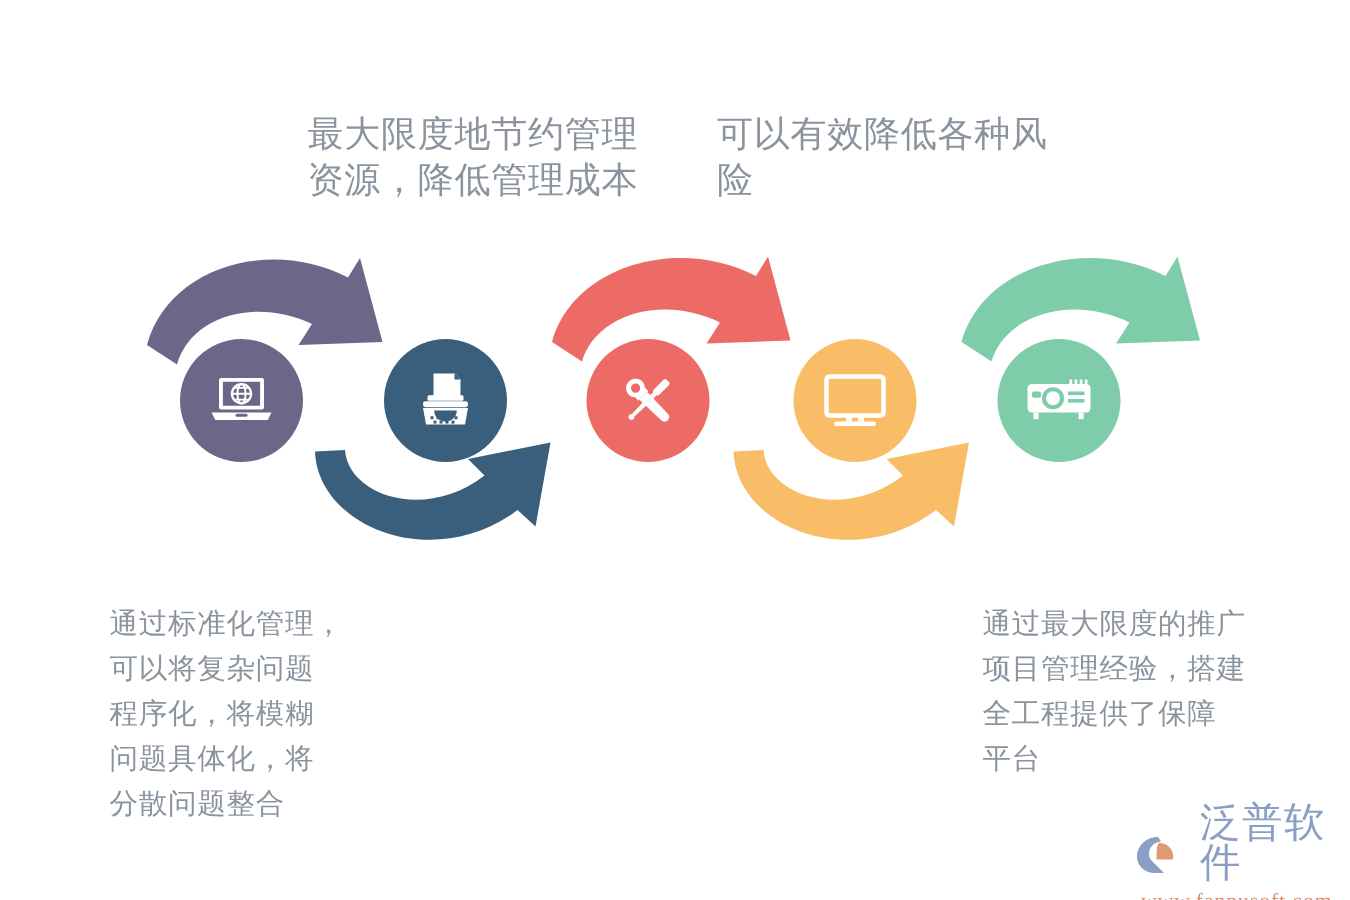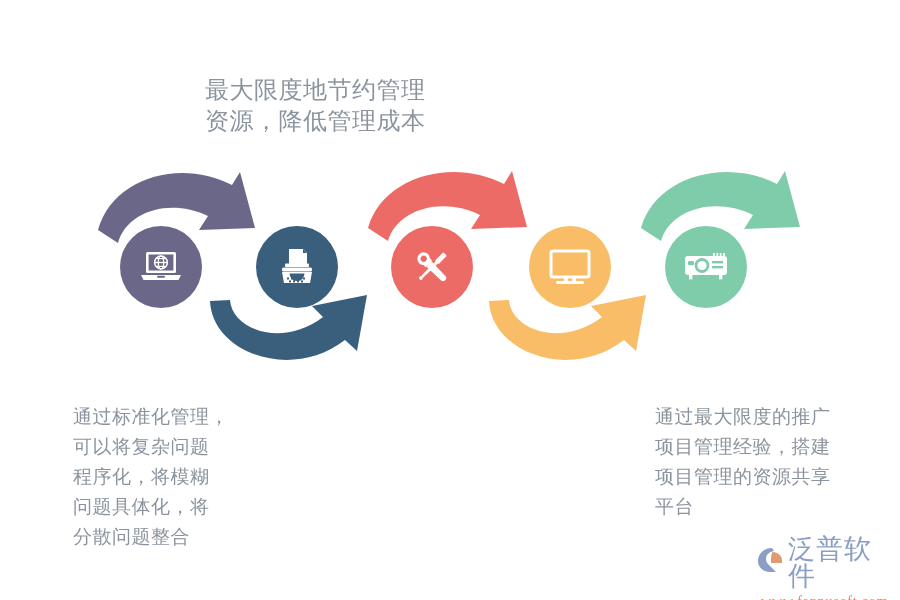--- a/index.html
+++ b/index.html
@@ -77,22 +77,22 @@
   
   #logo {
     position: absolute;
     left: 758px;
     top: 535px;
     width: 135px;
     height: 58px;
   }
   #logo-row {
     display: flex;
-    align-items: center;
-    gap: 0;
+    align-items: flex-end;
+    gap: 12px;
   }
   #logo-text {
     font-size: 27px;
     color: #8b9ec4;
     font-family: "DejaVu Sans", sans-serif;
     letter-spacing: 1px;
     line-height: 1;
   }
   #logo-url {
     margin-top: 4px;
@@ -105,20 +105,22 @@
   }
 </style>
 </head>
 <body>
 
 <div id="infographic">
 
   <div class="caption caption-top-1">最大限度地节约管理
 资源，降低管理成本</div>
 
+  <div class="caption caption-top-2">可以有效降低各种风
+险</div>
 
   <svg id="arrow-layer" viewBox="0 0 900 600" xmlns="http://www.w3.org/2000/svg">
 
     <g>
       <path d="M 98 230
                C 112 178, 180 158, 232 185
                L 240 172
                L 255 228
                L 199 230
                L 208 216
@@ -269,21 +271,21 @@
 
   <div class="caption-bot caption-bot-1">通过标准化管理，
 可以将复杂问题
 程序化，将模糊
 问题具体化，将
 分散问题整合</div>
 
 
   <div class="caption-bot caption-bot-3">通过最大限度的推广
 项目管理经验，搭建
-项目管理的资源共享
+全工程提供了保障
 平台</div>
 
   <div id="logo">
     <div id="logo-row">
       <span>
         <svg width="30" height="28" viewBox="0 0 30 28">
           <path d="M 14 2 C 5 2, 0 9, 0 15 C 0 21, 5 26, 12 26 L 18 26 L 10 18 C 6 14, 8 6, 16 5 Z" fill="#8b9ec4"></path>
           <path d="M 14.5 6 C 21 6, 25 11, 24 17 L 13 17 C 13 12, 13 8, 14.5 6 Z" fill="#e09a72"></path>
         </svg>
       </span>

